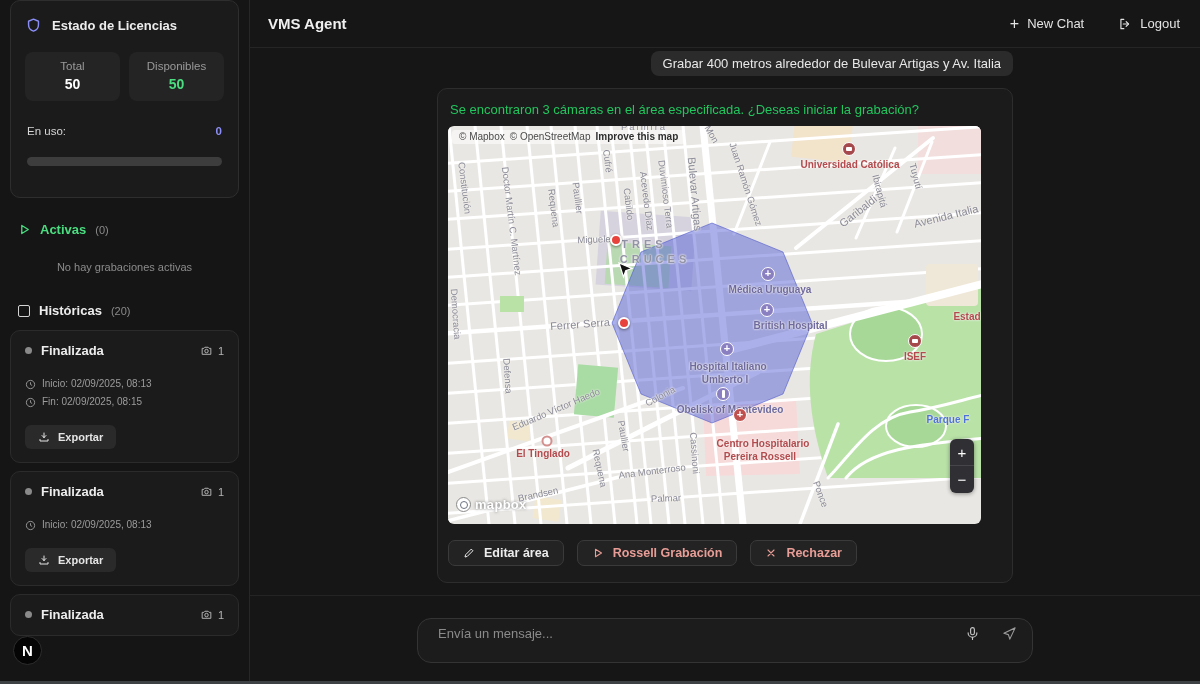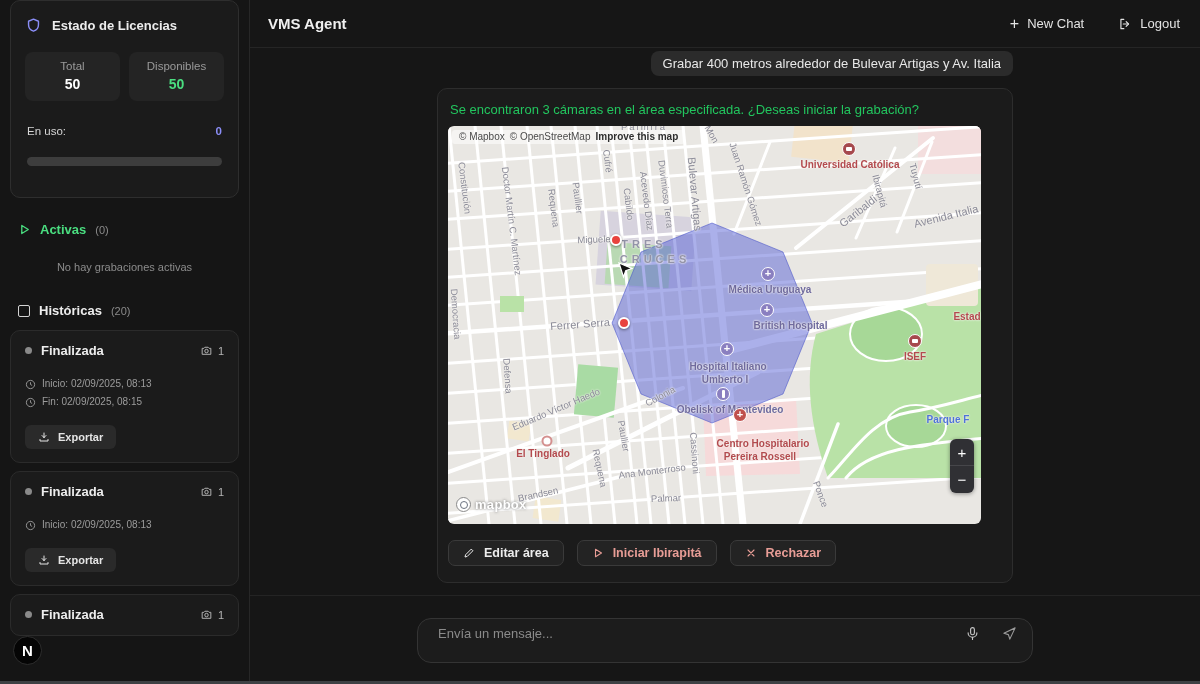--- a/index.html
+++ b/index.html
@@ -477,21 +477,21 @@
             <button class="action-btn">
               <svg width="12" height="12" viewBox="0 0 24 24" fill="none" stroke="currentColor" stroke-width="2" stroke-linejoin="round">
                   <path d="M4 20l1.2-4.5L16.5 4.2l3.3 3.3L8.5 18.8z"></path>
                 </svg>
               <span>Editar área</span>
             </button>
             <button class="action-btn danger">
               <svg width="12" height="12" viewBox="0 0 24 24" fill="none" stroke="currentColor" stroke-width="2.2" stroke-linejoin="round">
                   <path d="M7 4.5l12 7.5-12 7.5z"></path>
                 </svg>
-              <span>Iniciar Ibirapitá</span>
+              <span>Rossell Grabación</span>
             </button>
             <button class="action-btn danger">
               <svg width="12" height="12" viewBox="0 0 24 24" fill="none" stroke="currentColor" stroke-width="2.2" stroke-linecap="round">
                   <path d="M6 6l12 12M18 6L6 18"></path>
                 </svg>
               <span>Rechazar</span>
             </button>
           </div>
         </div>
       </div>

